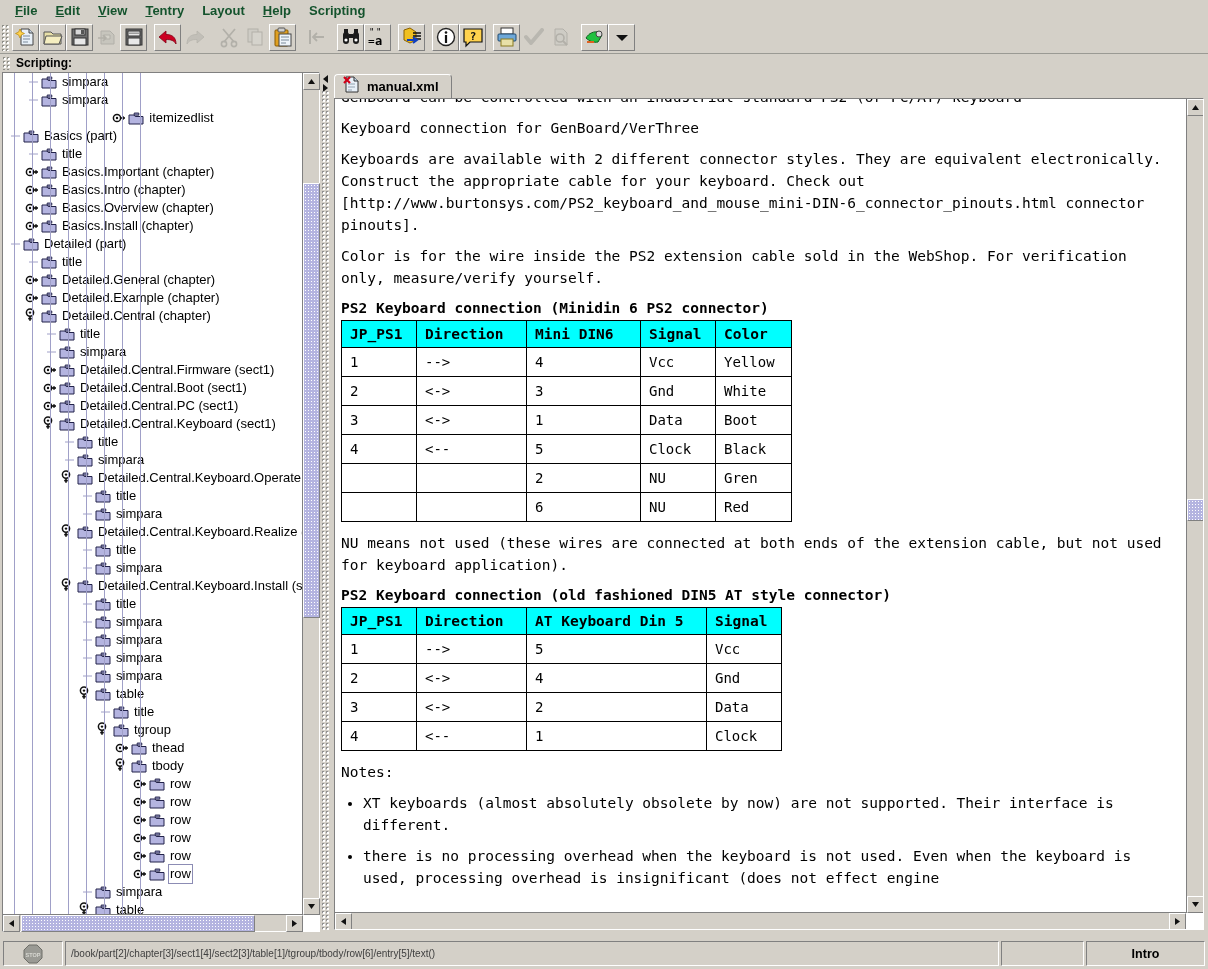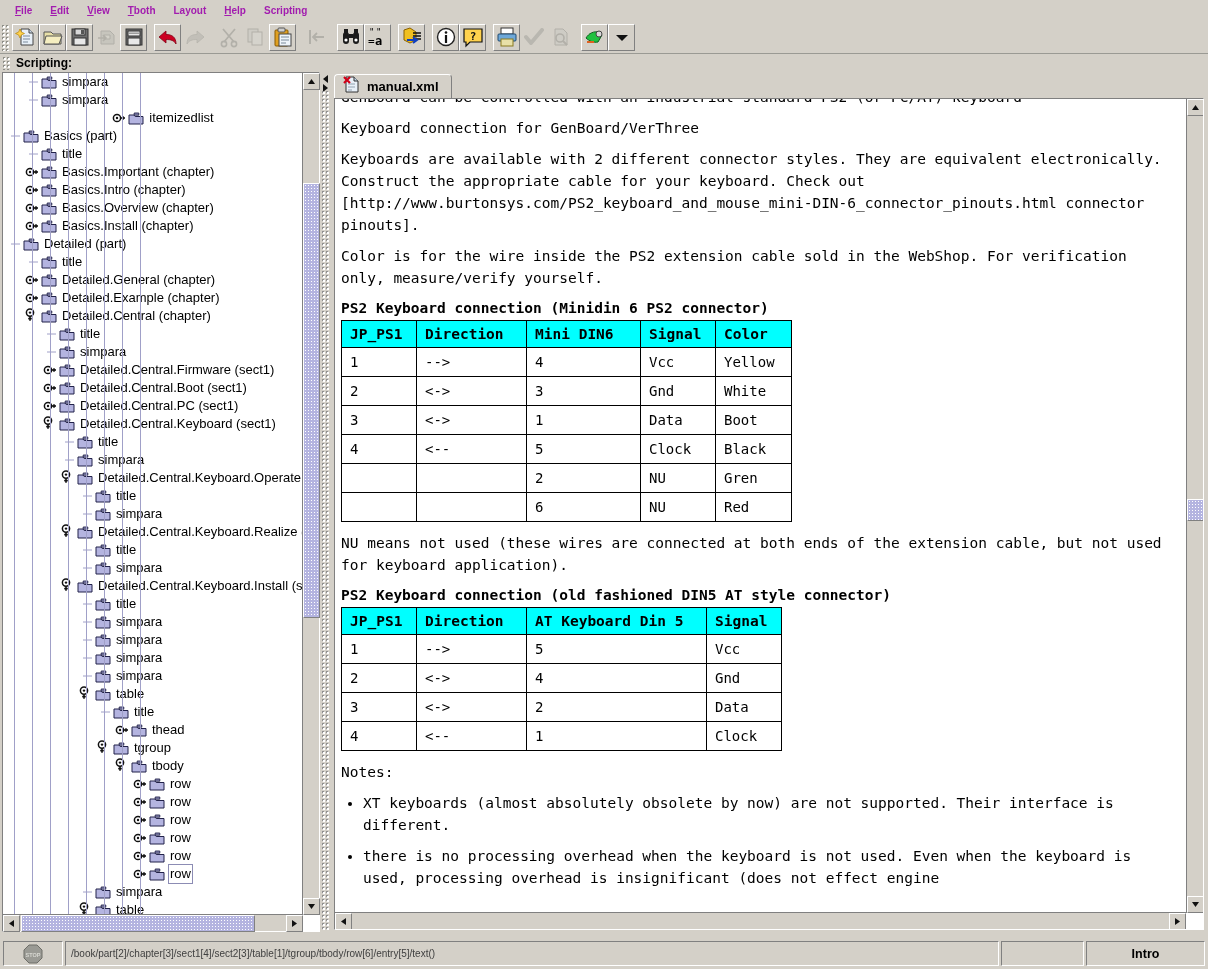--- a/index.html
+++ b/index.html
@@ -12,21 +12,21 @@
   #app { position: relative; width: 1208px; height: 969px; }
 
   
   .menubar {
     position: absolute; left: 0; top: 0; width: 1208px; height: 21px;
     background: #d4d0c8;
     display: flex; align-items: center;
     padding-left: 6px;
   }
   .menu-item {
-    font-size: 10px; font-weight: bold; color: #a21caf;
+    font-size: 13px; font-weight: bold; color: #14532d;
     padding: 2px 9px; white-space: nowrap; line-height: 15px;
   }
   .menu-item .mn { text-decoration: underline; }
 
   
   .toolbar {
     position: absolute; left: 0; top: 21px; width: 1208px; height: 33px;
     background: #d4d0c8;
     border-bottom: 1px solid #9a9a94;
     display: flex; align-items: center;
@@ -252,21 +252,21 @@
 </style>
 </head>
 <body>
 
 <div id="app">
 
   <div class="menubar">
     <div class="menu-item"><span class="mn">F</span><span>ile</span></div>
     <div class="menu-item"><span class="mn">E</span><span>dit</span></div>
     <div class="menu-item"><span class="mn">V</span><span>iew</span></div>
-    <div class="menu-item"><span class="mn">T</span><span>both</span></div>
+    <div class="menu-item"><span class="mn">T</span><span>entry</span></div>
     <div class="menu-item"><span>Layout</span></div>
     <div class="menu-item"><span class="mn">H</span><span>elp</span></div>
     <div class="menu-item"><span>Scripting</span></div>
   </div>
 
   <div class="toolbar">
     <div class="grip"></div>
 
     <div class="tb-group">
       <div class="tbbtn raised">
@@ -1002,53 +1002,53 @@
               </svg>
             </span>
             <span class="ficon">
               <svg width="16" height="13" viewBox="0 0 16 13">
                 <path d="M1 3h5l1.2 1.5H15V12H1z" fill="#b4b4e0" stroke="#22224a" stroke-width="1"></path>
                 <path d="M6.2 1h4.6v2.2H6.2z" fill="#8c8cb8" stroke="#22224a" stroke-width="0.9"></path>
               </svg>
             </span>
             <span class="tlabel">title</span>
           </div>
-          <div class="trow" style="padding-left: 112px;">
-            <span class="handle">
-              <svg width="16" height="18" viewBox="0 0 16 18">
-                <circle cx="5" cy="9" r="3.6" fill="#fff" stroke="#111" stroke-width="1.5"></circle>
-                <circle cx="5" cy="9" r="1.2" fill="#111"></circle>
-                <path d="M8.6 9h4.4" stroke="#111" stroke-width="1.6"></path>
-                <path d="M11 7.2v3.6" stroke="#111" stroke-width="1.6"></path>
-              </svg>
-            </span>
-            <span class="ficon">
-              <svg width="16" height="13" viewBox="0 0 16 13">
-                <path d="M1 3h5l1.2 1.5H15V12H1z" fill="#b4b4e0" stroke="#22224a" stroke-width="1"></path>
-                <path d="M6.2 1h4.6v2.2H6.2z" fill="#8c8cb8" stroke="#22224a" stroke-width="0.9"></path>
-              </svg>
-            </span>
-            <span class="tlabel">thead</span>
-          </div>
           <div class="trow" style="padding-left: 94px;">
             <span class="handle">
               <svg width="16" height="18" viewBox="0 0 16 18">
                 <circle cx="5" cy="5.6" r="3.6" fill="#fff" stroke="#111" stroke-width="1.5"></circle>
                 <circle cx="5" cy="5.6" r="1.2" fill="#111"></circle>
                 <path d="M5 9.2v4.6" stroke="#111" stroke-width="1.6"></path>
                 <path d="M3.2 11.6h3.6" stroke="#111" stroke-width="1.6"></path>
               </svg>
             </span>
             <span class="ficon">
               <svg width="16" height="13" viewBox="0 0 16 13">
                 <path d="M1 3h5l1.2 1.5H15V12H1z" fill="#b4b4e0" stroke="#22224a" stroke-width="1"></path>
                 <path d="M6.2 1h4.6v2.2H6.2z" fill="#8c8cb8" stroke="#22224a" stroke-width="0.9"></path>
               </svg>
             </span>
             <span class="tlabel">tgroup</span>
+          </div>
+          <div class="trow" style="padding-left: 112px;">
+            <span class="handle">
+              <svg width="16" height="18" viewBox="0 0 16 18">
+                <circle cx="5" cy="9" r="3.6" fill="#fff" stroke="#111" stroke-width="1.5"></circle>
+                <circle cx="5" cy="9" r="1.2" fill="#111"></circle>
+                <path d="M8.6 9h4.4" stroke="#111" stroke-width="1.6"></path>
+                <path d="M11 7.2v3.6" stroke="#111" stroke-width="1.6"></path>
+              </svg>
+            </span>
+            <span class="ficon">
+              <svg width="16" height="13" viewBox="0 0 16 13">
+                <path d="M1 3h5l1.2 1.5H15V12H1z" fill="#b4b4e0" stroke="#22224a" stroke-width="1"></path>
+                <path d="M6.2 1h4.6v2.2H6.2z" fill="#8c8cb8" stroke="#22224a" stroke-width="0.9"></path>
+              </svg>
+            </span>
+            <span class="tlabel">thead</span>
           </div>
           <div class="trow" style="padding-left: 112px;">
             <span class="handle">
               <svg width="16" height="18" viewBox="0 0 16 18">
                 <circle cx="5" cy="5.6" r="3.6" fill="#fff" stroke="#111" stroke-width="1.5"></circle>
                 <circle cx="5" cy="5.6" r="1.2" fill="#111"></circle>
                 <path d="M5 9.2v4.6" stroke="#111" stroke-width="1.6"></path>
                 <path d="M3.2 11.6h3.6" stroke="#111" stroke-width="1.6"></path>
               </svg>
             </span>

